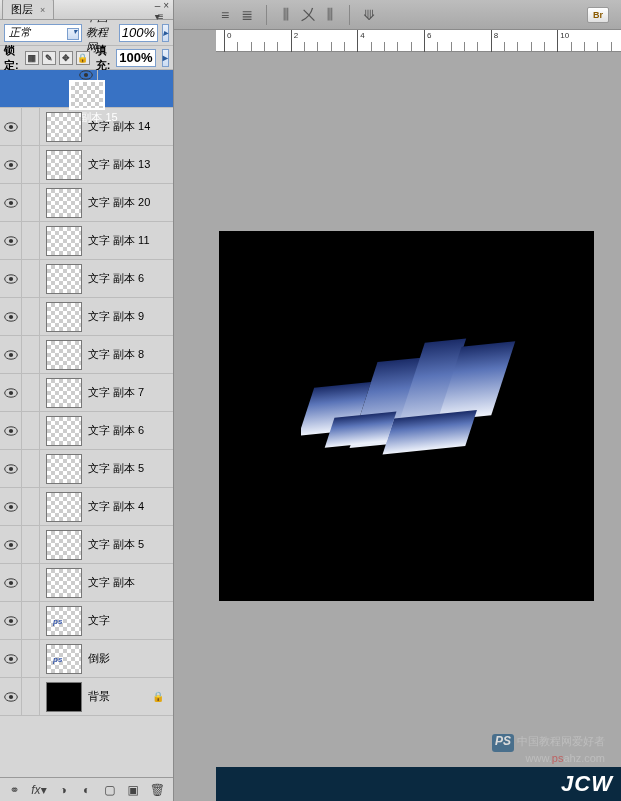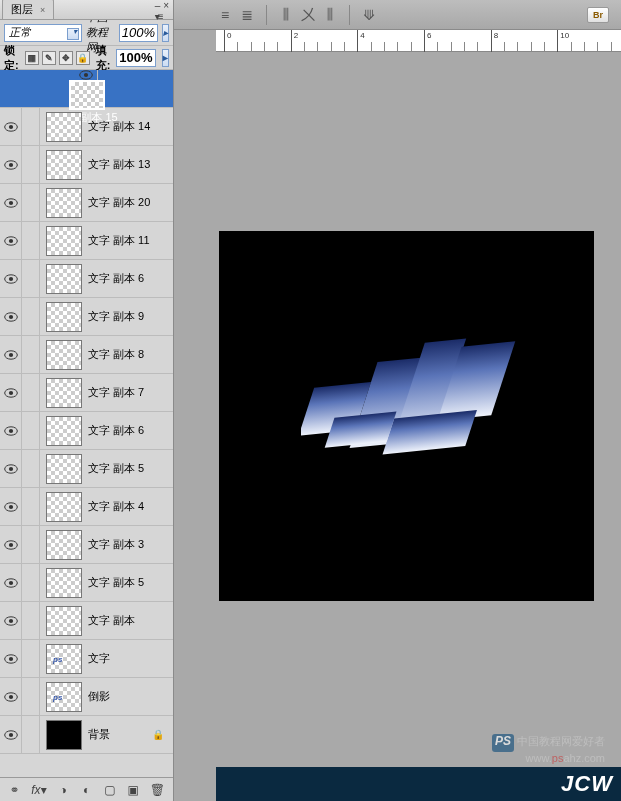--- a/index.html
+++ b/index.html
@@ -327,31 +327,20 @@
       </div>
       <div class="layer-row">
         <div class="eye">
           <svg viewBox="0 0 20 14">
             <ellipse cx="10" cy="7" rx="9" ry="6" fill="none" stroke="#333" stroke-width="1.4"></ellipse>
             <circle cx="10" cy="7" r="3" fill="#333"></circle>
           </svg>
         </div>
         <div class="link"></div>
         <div class="thumb"></div>
-        <div class="name">文字 副本 3</div>
-      </div>
-      <div class="layer-row">
-        <div class="eye">
-          <svg viewBox="0 0 20 14">
-            <ellipse cx="10" cy="7" rx="9" ry="6" fill="none" stroke="#333" stroke-width="1.4"></ellipse>
-            <circle cx="10" cy="7" r="3" fill="#333"></circle>
-          </svg>
-        </div>
-        <div class="link"></div>
-        <div class="thumb"></div>
         <div class="name">文字 副本 5</div>
       </div>
       <div class="layer-row">
         <div class="eye">
           <svg viewBox="0 0 20 14">
             <ellipse cx="10" cy="7" rx="9" ry="6" fill="none" stroke="#333" stroke-width="1.4"></ellipse>
             <circle cx="10" cy="7" r="3" fill="#333"></circle>
           </svg>
         </div>
         <div class="link"></div>

